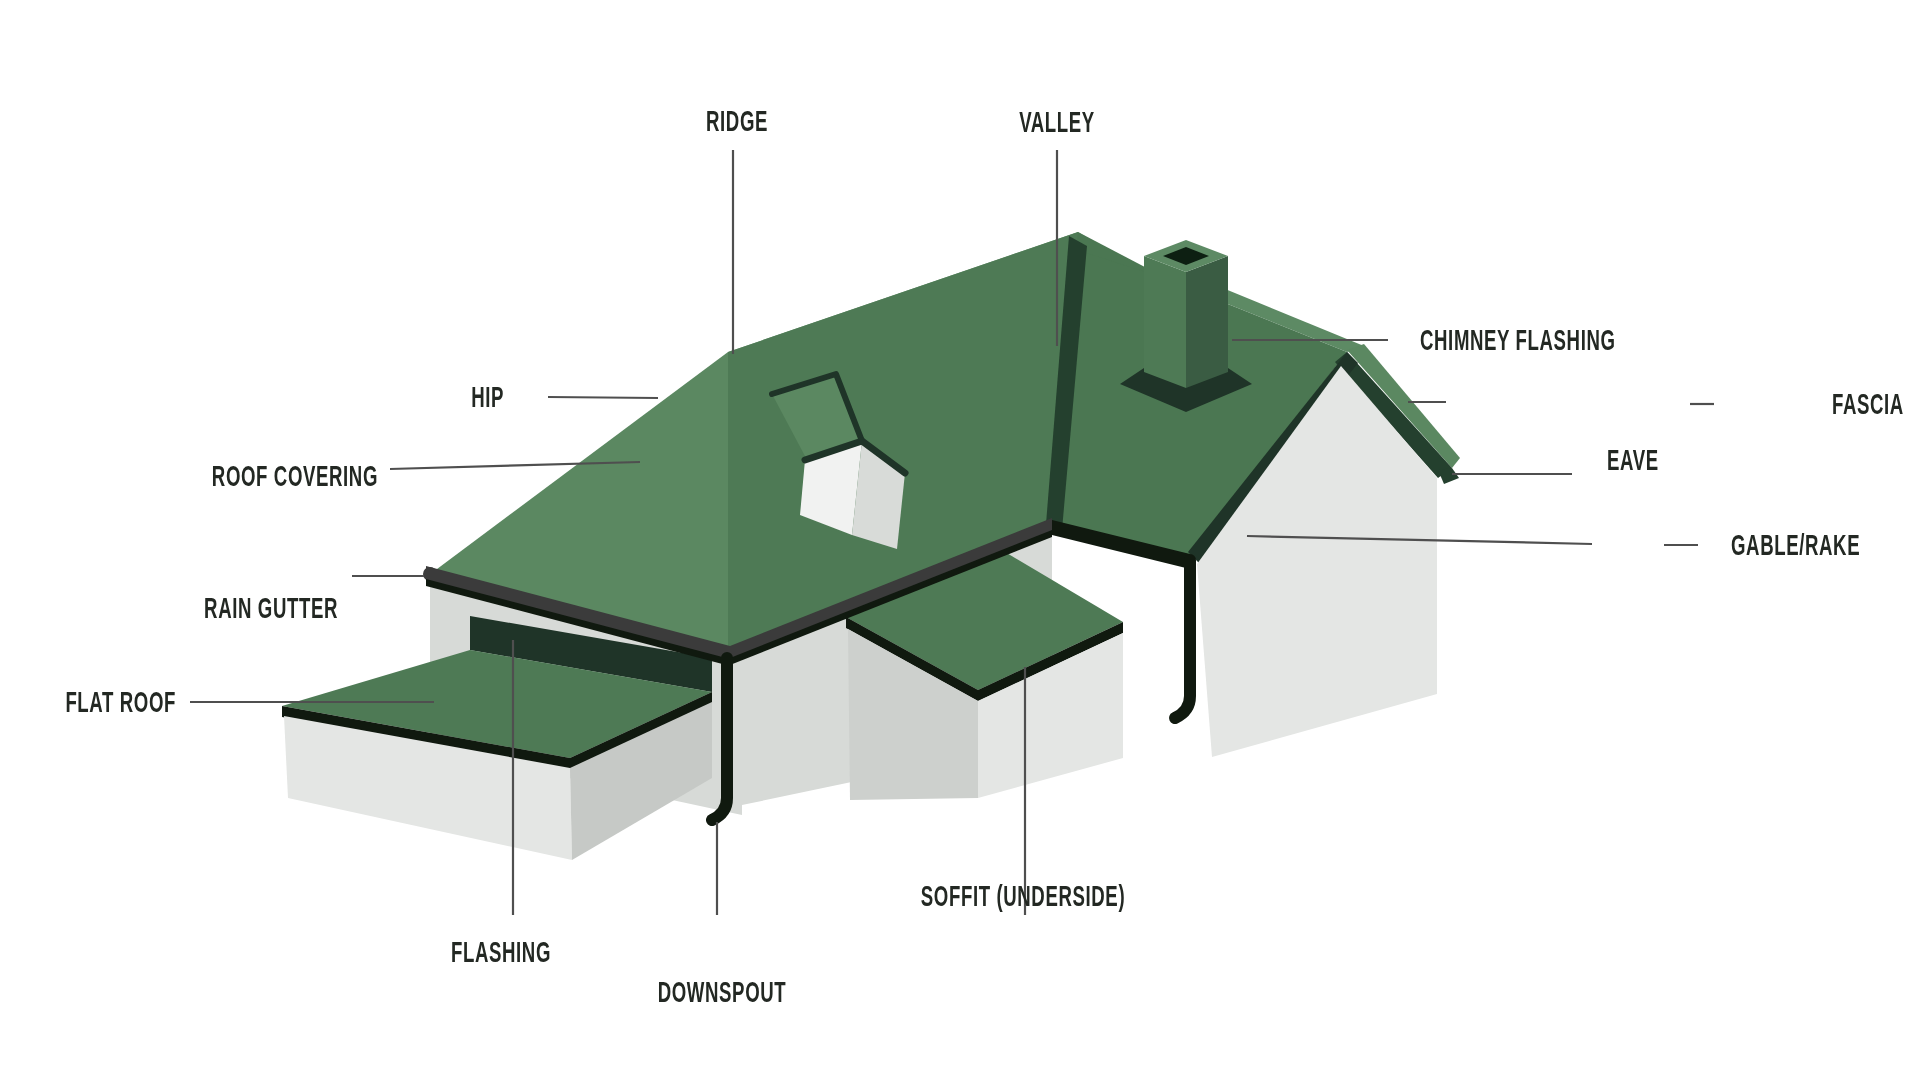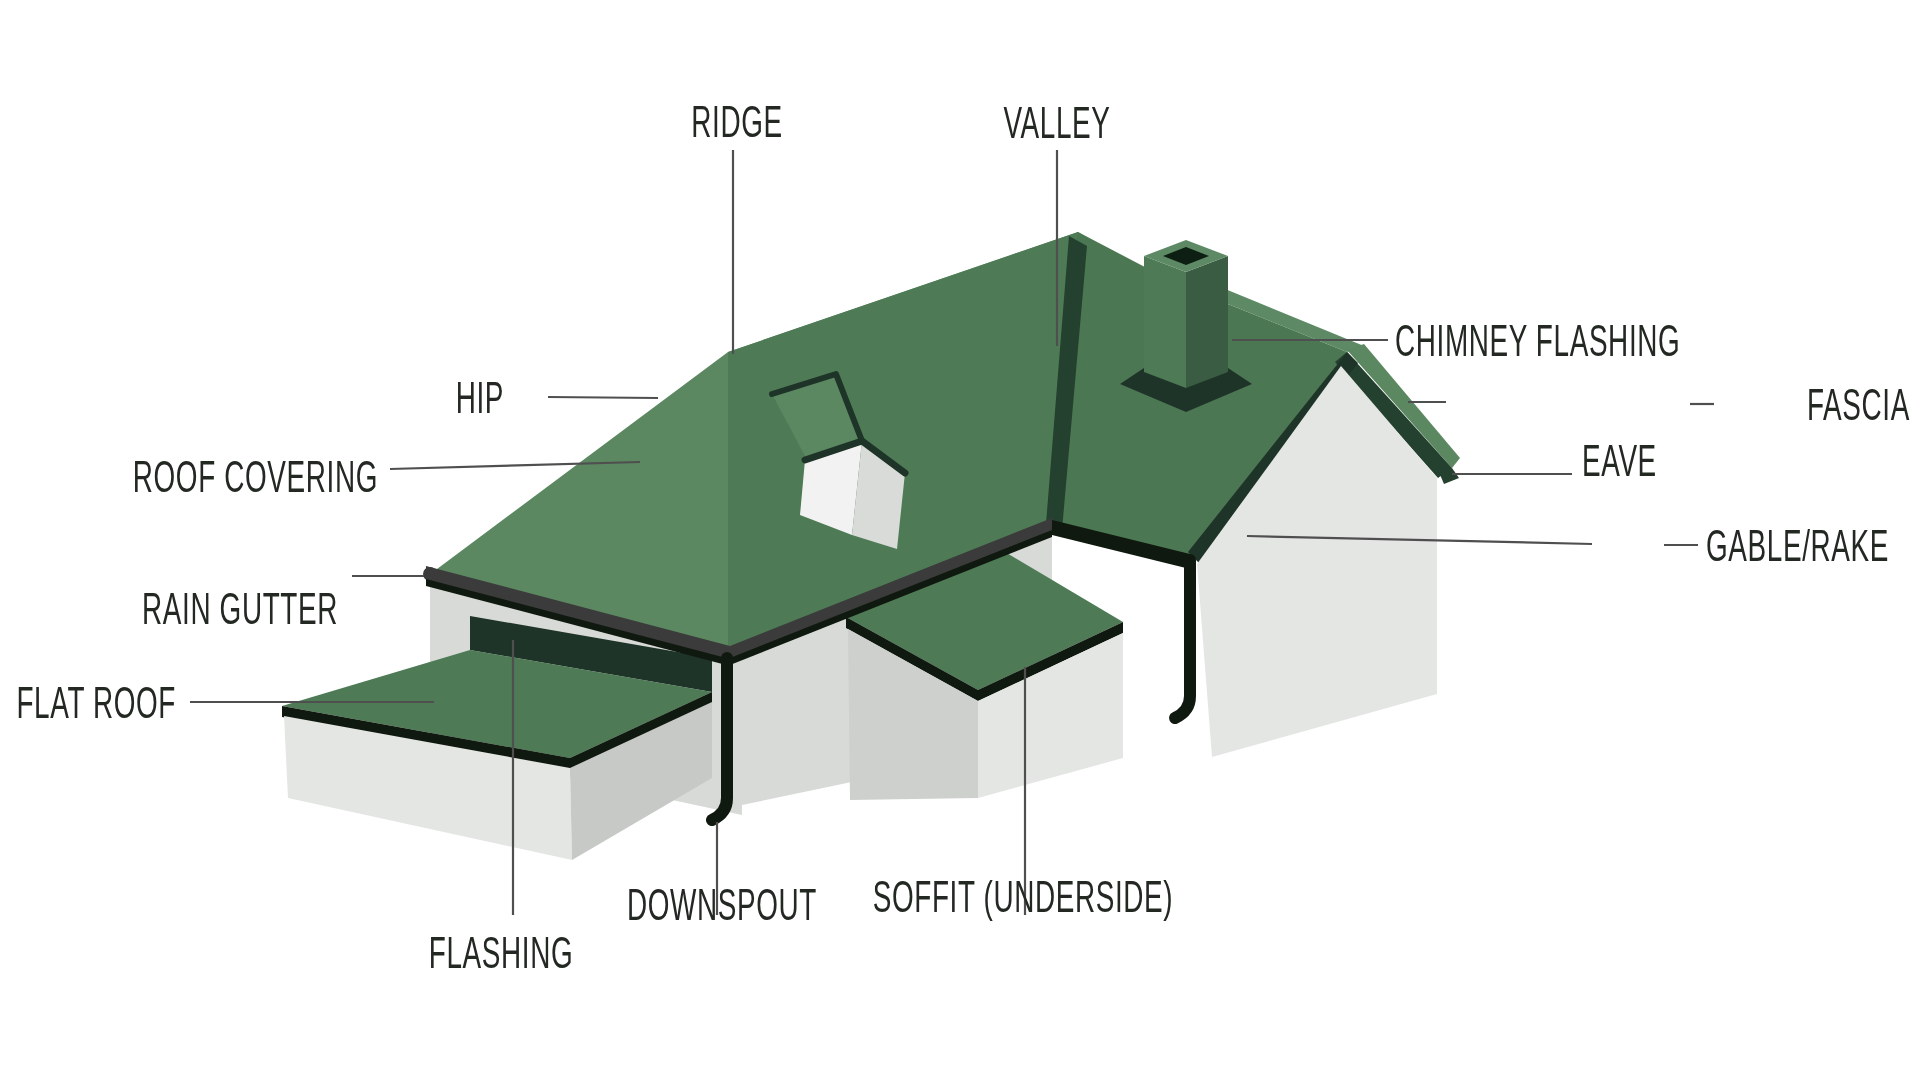--- a/index.html
+++ b/index.html
@@ -33,32 +33,32 @@
   .opening     {fill:var(--opening,#0d1f12);}
 
   .trim-stroke{stroke:var(--trim-dark,#1f3428);fill:none;stroke-linecap:round;stroke-linejoin:round;}
   .pipe{stroke:var(--trim-black,#10190f);fill:none;stroke-width:12;stroke-linecap:round;}
   .leader{stroke:var(--leader,#4f4f4f);stroke-width:2.2;fill:none;}
 
   
   .callout{
     position:absolute;
     white-space:nowrap;
-    font-weight:400;
-    font-size:45px;
+    font-weight:700;
+    font-size:30px;
     line-height:1;
     letter-spacing:1px;
     color:var(--ink,#232823);
   }
   .callout .cond{display:inline-block;transform:scaleX(0.62);}
   .callout.align-center{transform:translate(-50%,-50%);}
   .callout.align-center .cond{transform-origin:center center;}
   .callout.align-right{transform:translate(-100%,-50%);}
   .callout.align-right .cond{transform-origin:right center;}
-  .callout.align-left{transform:translate(0,-50%);}
+  .callout.align-left{transform:translate(0,-50%);margin-left:25px;}
   .callout.align-left .cond{transform-origin:left center;}
 </style>
 </head>
 <body>
 
 <div class="stage" style="--roof-main: #4e7a55; --roof-light: #5b8861; --roof-pale: #6e9a74; --roof-mid: #4b7752; --roof-dark: #3a5c43; --trim-dark: #1f3428; --trim-black: #10190f; --valley: #24402e; --wall-light: #e4e6e4; --wall-mid: #d7dad7; --wall-dark: #c6c9c6; --wall-shade: #cdd0cd; --gutter: #3b3b3b; --face-white: #f1f2f1; --face-shade: #d8dbd8; --chimney-top: #5d8a64; --opening: #0d1f12; --leader: #4f4f4f; --ink: #232823;">
 
   <svg width="1920" height="1080" viewBox="0 0 1920 1080">
     <rect x="0" y="0" width="1920" height="1080" fill="#ffffff"></rect>
 
@@ -149,16 +149,16 @@
       <div class="callout align-center" style="left: 1057px; top: 122px;"><span class="cond">VALLEY</span></div>
       <div class="callout align-left" style="left: 1395px; top: 340px;"><span class="cond">CHIMNEY FLASHING</span></div>
       <div class="callout align-left" style="left: 1807px; top: 404px;"><span class="cond">FASCIA</span></div>
       <div class="callout align-left" style="left: 1582px; top: 460px;"><span class="cond">EAVE</span></div>
       <div class="callout align-left" style="left: 1706px; top: 545px;"><span class="cond">GABLE/RAKE</span></div>
       <div class="callout align-right" style="left: 504px; top: 397px;"><span class="cond">HIP</span></div>
       <div class="callout align-right" style="left: 378px; top: 476px;"><span class="cond">ROOF COVERING</span></div>
       <div class="callout align-right" style="left: 338px; top: 608px;"><span class="cond">RAIN GUTTER</span></div>
       <div class="callout align-right" style="left: 176px; top: 702px;"><span class="cond">FLAT ROOF</span></div>
       <div class="callout align-center" style="left: 501px; top: 952px;"><span class="cond">FLASHING</span></div>
-      <div class="callout align-center" style="left: 722px; top: 904px;"><span class="cond">DOWNSPOUT</span></div>
+      <div class="callout align-center" style="left: 722px; top: 992px;"><span class="cond">DOWNSPOUT</span></div>
       <div class="callout align-center" style="left: 1023px; top: 896px;"><span class="cond">SOFFIT (UNDERSIDE)</span></div>
     </div>
 </div>
 
 </body></html>

